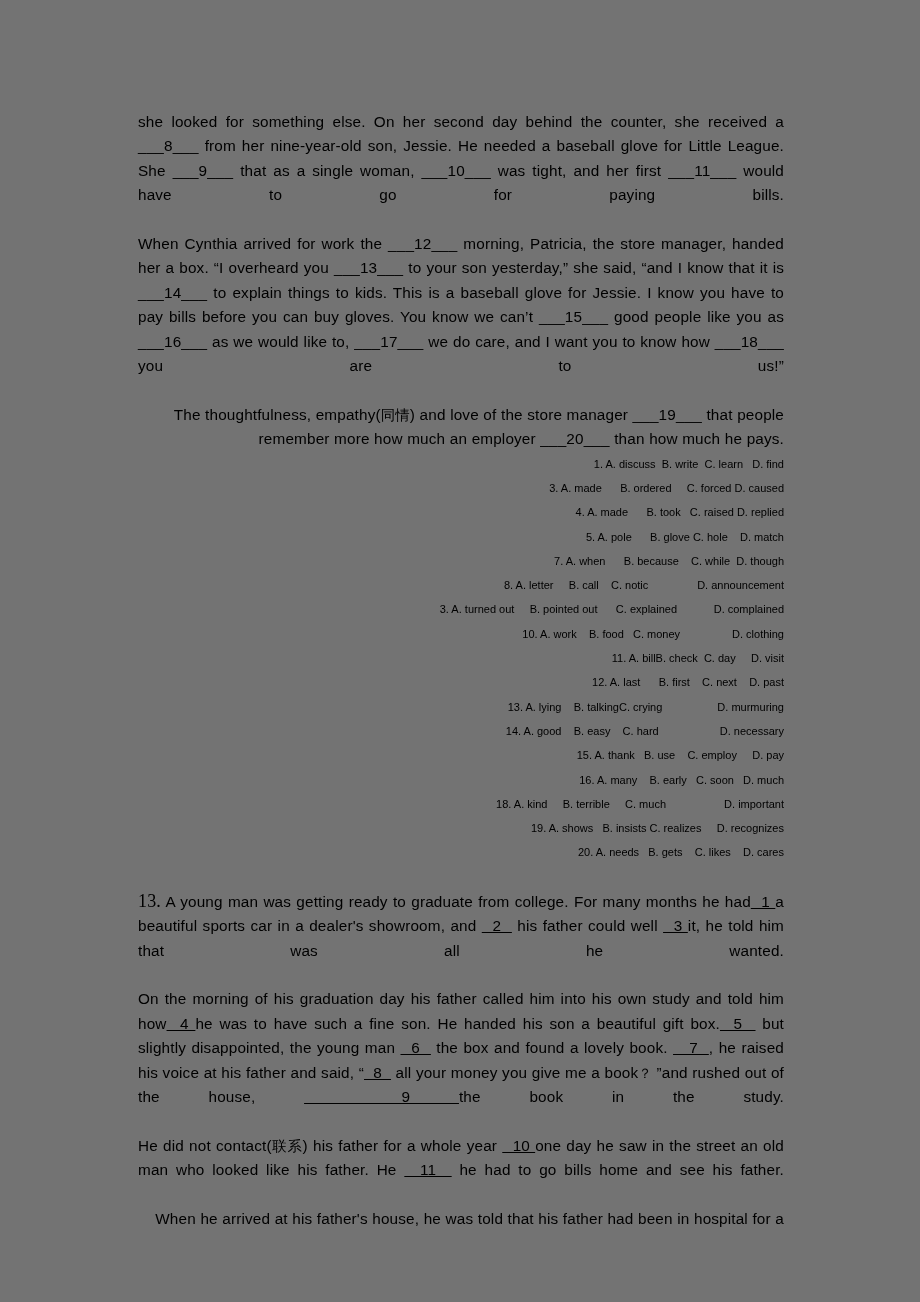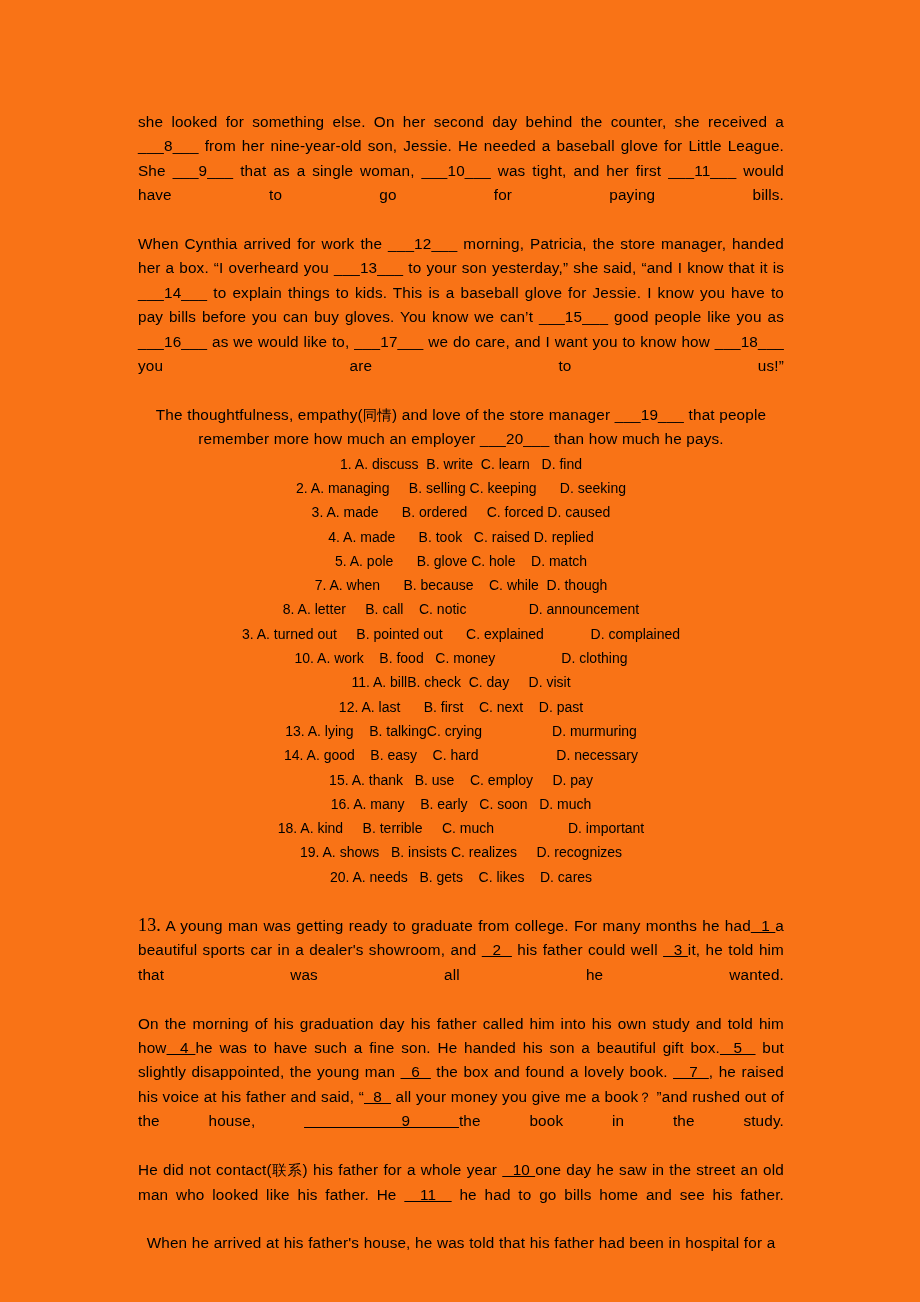--- a/index.html
+++ b/index.html
@@ -11,21 +11,21 @@
     width: 920px;
     height: 1302px;
     font-family: "Liberation Sans", sans-serif;
     color: #000000;
     overflow: hidden;
   }
   #page {
     position: relative;
     width: 920px;
     height: 1302px;
-    background: #f97316;
+    background: #737373;
   }
   #content {
     position: absolute;
     left: 138px;
     top: 110px;
     width: 646px;
   }
   
   .para {
     font-size: 15.3px;
@@ -36,40 +36,40 @@
     letter-spacing: 0.01em;
     word-spacing: 0.01em;
   }
   
   .para::after {
     content: "";
     display: inline-block;
     width: 100%;
   }
   .para.noj::after { content: none; }
-  .noj { text-align: center; }
+  .noj { text-align: right; }
 
   
   .blank {
     white-space: pre;
   }
   .blank-ul {
     text-decoration: underline;
     white-space: pre;
   }
 
   
   .options {
     margin-top: 0;
   }
   .optrow {
-    font-size: 14px;
+    font-size: 11px;
     line-height: 24.3px;
     white-space: pre;
-    text-align: center;
+    text-align: right;
     margin: 0;
   }
 
   
   .gap {
     height: 24px;
   }
   .qnum {
     font-family: "Liberation Serif", serif;
     font-size: 18px;
@@ -90,21 +90,20 @@
   <div id="content">
 
     <div>
       <p class="para"><span>she looked for something else. On her second day behind the counter, she received a </span><span class="blank">___8___</span><span> from her nine-year-old son, Jessie. He needed a baseball glove for Little League. She </span><span class="blank">___9___</span><span> that as a single woman, </span><span class="blank">___10___</span><span> was tight, and her first </span><span class="blank">___11___</span><span> would have to go for paying bills.</span></p>
       <p class="para"><span>When Cynthia arrived for work the </span><span class="blank">___12___</span><span> morning, Patricia, the store manager, handed her a box. “I overheard you </span><span class="blank">___13___</span><span> to your son yesterday,” she said, “and I know that it is </span><span class="blank">___14___</span><span> to explain things to kids. This is a baseball glove for Jessie. I know you have to pay bills before you can buy gloves. You know we can’t </span><span class="blank">___15___</span><span> good people like you as </span><span class="blank">___16___</span><span> as we would like to, </span><span class="blank">___17___</span><span> we do care, and I want you to know how </span><span class="blank">___18___</span><span> you are to us!”</span></p>
       <p class="para noj"><span>The thoughtfulness, empathy(</span><span class="cjk">同情</span><span>) and love of the store manager </span><span class="blank">___19___</span><span> that people remember more how much an employer </span><span class="blank">___20___</span><span> than how much he pays.</span></p>
     </div>
 
     <div class="options">
         <div class="optrow">1. A. discuss  B. write  C. learn   D. find</div>
-        <div class="optrow">2. A. managing     B. selling C. keeping      D. seeking</div>
         <div class="optrow">3. A. made      B. ordered     C. forced D. caused</div>
         <div class="optrow">4. A. made      B. took   C. raised D. replied</div>
         <div class="optrow">5. A. pole      B. glove C. hole    D. match</div>
         <div class="optrow">7. A. when      B. because    C. while  D. though</div>
         <div class="optrow">8. A. letter     B. call    C. notic                D. announcement</div>
         <div class="optrow">3. A. turned out     B. pointed out      C. explained            D. complained</div>
         <div class="optrow">10. A. work    B. food   C. money                 D. clothing</div>
         <div class="optrow">11. A. billB. check  C. day     D. visit</div>
         <div class="optrow">12. A. last      B. first    C. next    D. past</div>
         <div class="optrow">13. A. lying    B. talkingC. crying                  D. murmuring</div>

